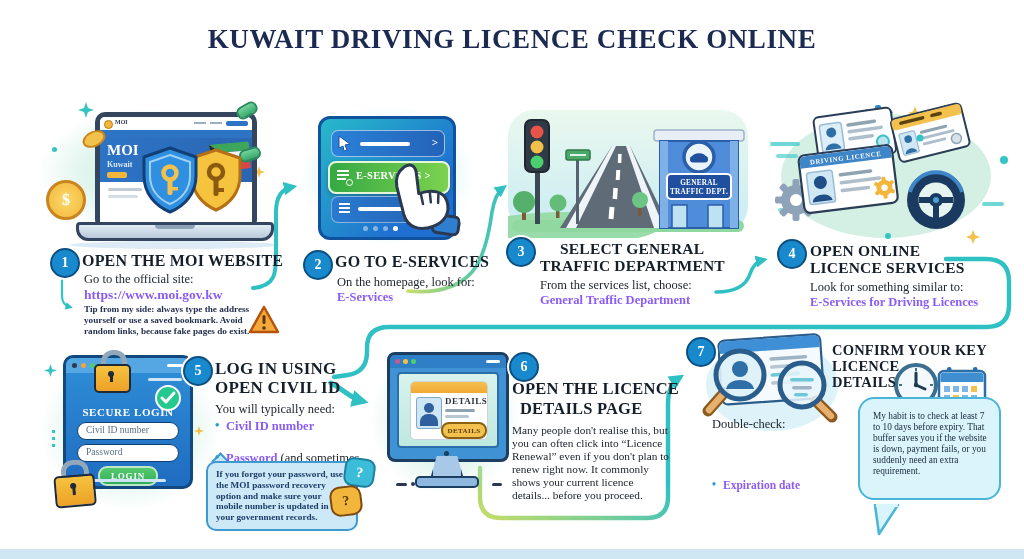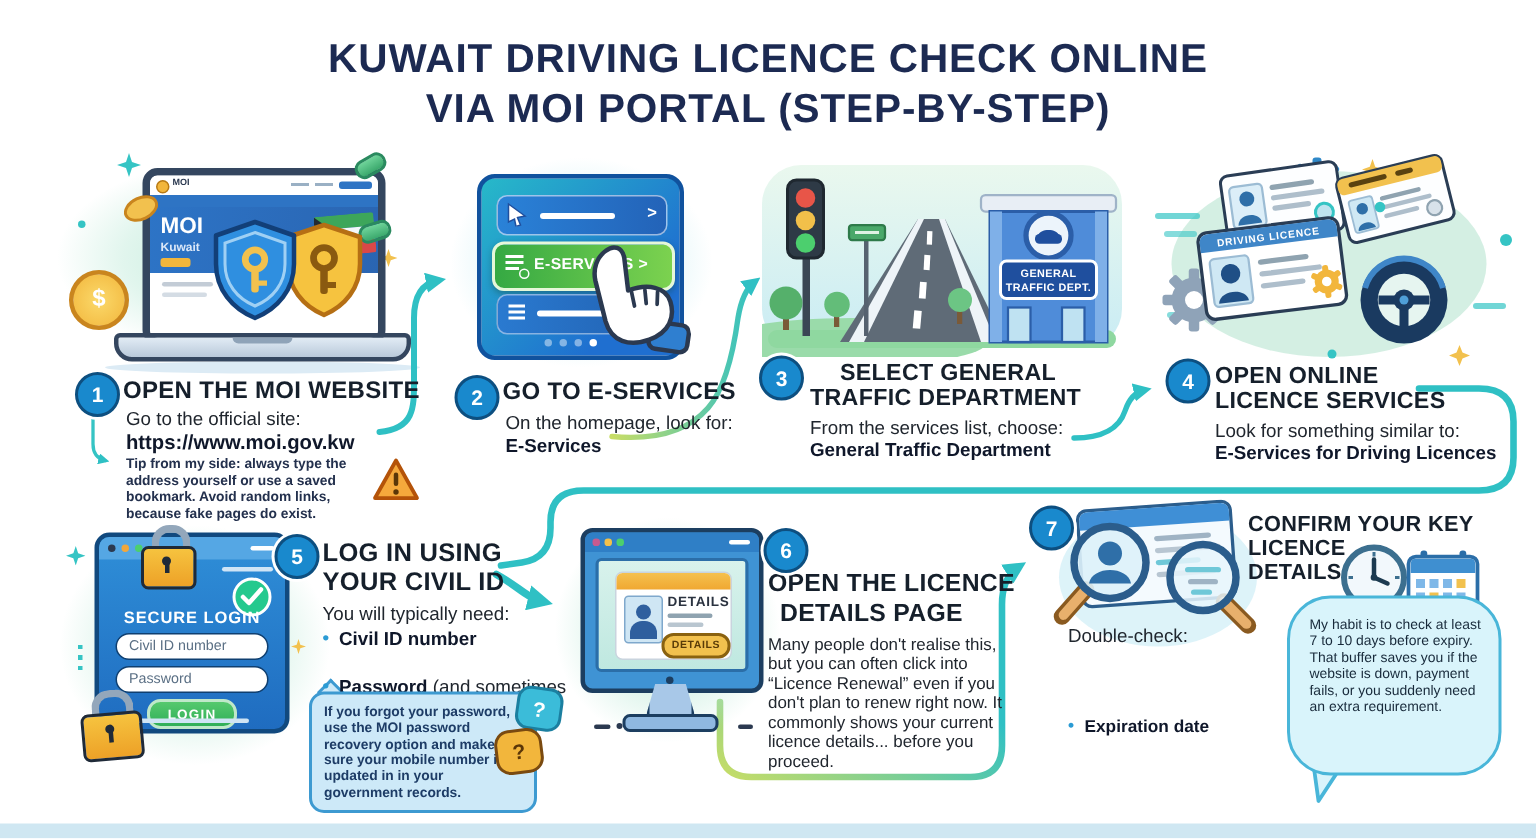--- a/index.html
+++ b/index.html
@@ -1,53 +1,52 @@
 <!DOCTYPE html>
 <html><head>
 <meta charset="utf-8">
 <style>
   html,body{margin:0;padding:0;background:#fff;}
   .canvas{position:relative;width:1024px;height:559px;background:#fff;overflow:hidden;
-          font-family:Liberation Sans, sans-serif;}
+          font-family:Liberation Serif, serif;}
   .abs{position:absolute;}
   .ttl{position:absolute;left:0;right:0;text-align:center;font-weight:800;color:#1c2a52;
        font-size:27px;letter-spacing:.6px;}
   .num{position:absolute;width:26px;height:26px;border-radius:50%;background:#1989cd;
        border:2.5px solid #0d4f80;color:#fff;font-weight:800;font-size:14px;z-index:5;
        display:flex;align-items:center;justify-content:center;box-shadow:0 0 0 2px #fff;}
   .h{position:absolute;font-weight:800;color:#151f2b;font-size:16px;line-height:18px;
      letter-spacing:.2px;z-index:4;}
   .h2l{font-size:15.5px;line-height:17px;}
   .b{position:absolute;color:#20262e;font-size:12.5px;line-height:15px;z-index:4;}
-  .bold{font-weight:800;color:#0f172a;}
+  .bold{font-weight:800;color:#8b5cf6;}
   .bullet{position:relative;padding-left:11px;}
   .bullet::before{content:"\2022";position:absolute;left:0;top:-1px;color:#2a9bd4;font-weight:800;}
   .glow{position:absolute;border-radius:50%;z-index:1;}
   .g-mint{background:radial-gradient(closest-side,#c4ecdc 0%,rgba(196,236,220,.5) 60%,rgba(196,236,220,0) 100%);}
   .g-cyan{background:radial-gradient(closest-side,#c9eef4 0%,rgba(201,238,244,.5) 60%,rgba(201,238,244,0) 100%);}
   .z2{z-index:2;}.z3{z-index:3;}.z4{z-index:4;}
   .callout{position:absolute;background:#cde9f8;border:2px solid #3d9ad1;border-radius:10px;
            padding:6px 8px;font-size:9.2px;line-height:10.8px;font-weight:700;color:#1d3c66;z-index:4;}
-  .bubble{position:absolute;background:#d9f4fb;border:2.5px solid #49b6d9;border-radius:29px;
-          padding:12px 10px 20px 13px;font-size:9.3px;line-height:11px;color:#17293a;z-index:4;}
+  .bubble{position:absolute;background:#d9f4fb;border:2.5px solid #49b6d9;border-radius:16px;
+          padding:12px 10px 3px 13px;font-size:9.3px;line-height:11px;color:#17293a;z-index:4;}
   .qm{position:absolute;display:flex;align-items:center;justify-content:center;font-weight:800;z-index:5;}
   .strip{position:absolute;left:0;right:0;bottom:0;height:10px;background:#cfe7f2;}
   .lockbody{position:absolute;background:linear-gradient(#f6c33f,#eda127);border:2.5px solid #1f2a38;border-radius:5px;}
   .shackle{position:absolute;border:5px solid #93a7bb;border-bottom:none;border-radius:12px 12px 0 0;}
   .keyhole{position:absolute;width:6px;height:6px;border-radius:50%;background:#1f2a38;}
   .field{position:absolute;background:#fff;border:1.5px solid #0f3f70;border-radius:9px;
          font-size:9.5px;color:#5a6f84;line-height:15px;padding-left:8px;}
 </style>
 </head>
 <body>
 
 <div class="canvas">
 
   <div class="ttl" style="top:24px">KUWAIT DRIVING LICENCE CHECK ONLINE</div>
-  <div class="ttl" style="top:57px">VIA MOI PORTAL (STEP-BY-STEP)</div>
 
   <svg class="abs" style="left:0;top:0;z-index:1" width="1024" height="559">
     <defs>
       <linearGradient id="lg1" x1="0" y1="0" x2="1" y2="0">
         <stop offset="0" stop-color="#c8dd66"></stop>
           <stop offset="1" stop-color="#2fc0c4"></stop>
       </linearGradient>
       <linearGradient id="lg2" x1="0" y1="1" x2="1" y2="0">
         <stop offset="0" stop-color="#c8dd66"></stop>
           <stop offset="0.6" stop-color="#2fc0c4"></stop>
@@ -383,21 +382,21 @@
   <div class="abs z4" style="left:54px;top:460px;width:40px;height:48px;transform:rotate(-5deg)">
     <div class="shackle" style="left:8px;top:0;width:18px;height:17px"></div>
     <div class="lockbody" style="left:0;top:15px;width:37px;height:28px"></div>
     <div class="keyhole" style="left:16px;top:23px"></div>
     <div class="abs" style="left:18px;top:28px;width:2.5px;height:7px;background:#1f2a38"></div>
   </div>
   <div class="abs z2" style="left:52px;top:430px;width:3px;height:18px;background:repeating-linear-gradient(#35c4c4 0 3px,transparent 3px 7px)"></div>
 
   <div class="num" style="left:183px;top:356px">5</div>
   <div class="h" style="left:215px;top:360px;font-size:17px">LOG IN USING</div>
-  <div class="h" style="left:215px;top:379px;font-size:17px">YOUR CIVIL ID</div>
+  <div class="h" style="left:215px;top:379px;font-size:17px">OPEN CIVIL ID</div>
   <div class="b" style="left:215px;top:402px">You will typically need:</div>
   <div class="b bullet" style="left:215px;top:419px;width:158px"><span class="bold">Civil ID number</span><span></span></div>
   <div class="b bullet" style="left:215px;top:436px;width:158px"><span class="bold">Password</span><span> (and sometimes additional verification)</span></div>
   <div class="callout" style="left:206px;top:461px;width:132px">If you forgot your password, use the MOI password recovery option and make sure your mobile number is updated in in your government records.</div>
   <div class="abs z3" style="left:214px;top:455px;width:11px;height:11px;background:#cde9f8;border-left:2px solid #3d9ad1;border-top:2px solid #3d9ad1;transform:rotate(45deg)"></div>
   <div class="qm" style="left:344px;top:458px;width:27px;height:25px;border-radius:9px;background:#3bbcd9;border:2px solid #1b7fa0;color:#fff;font-size:14px;transform:rotate(8deg)">?</div>
   <div class="qm" style="left:330px;top:486px;width:28px;height:26px;border-radius:10px;background:#f2b63c;border:2px solid #7a4a10;color:#5a3608;font-size:14px;transform:rotate(-7deg)">?</div>
 
   <div class="glow g-mint" style="left:370px;top:345px;width:150px;height:150px"></div>
   <div class="abs z2" style="left:387px;top:352px;width:116px;height:104px;background:#3f93d4;border:3px solid #1c3e60;border-radius:8px">

